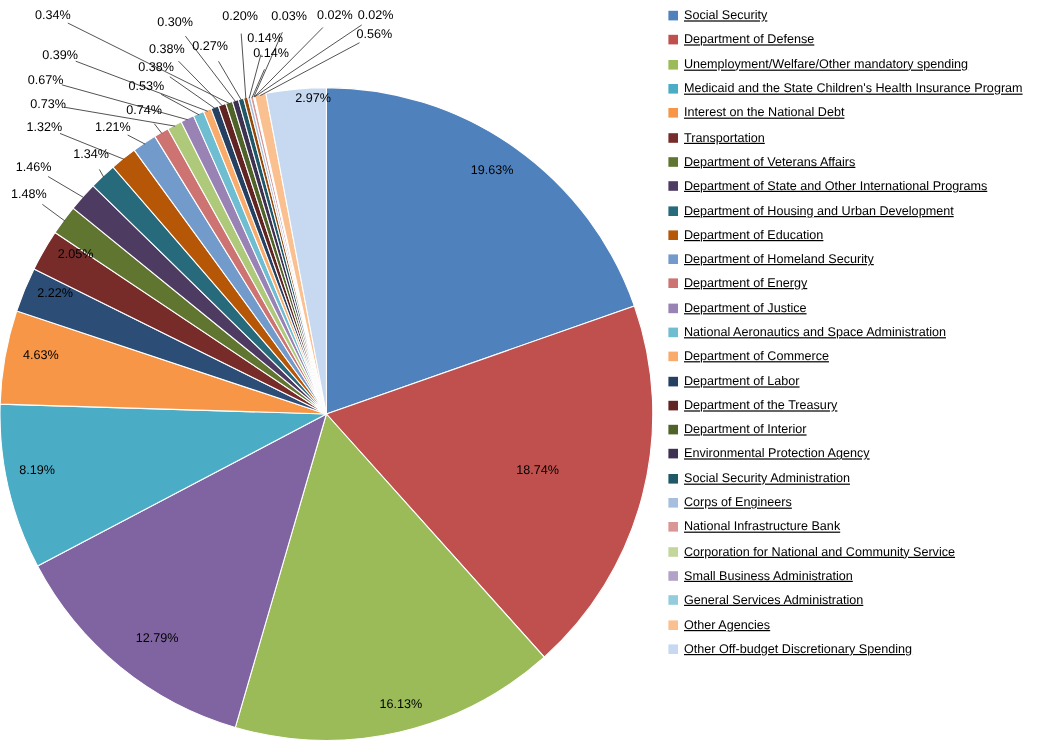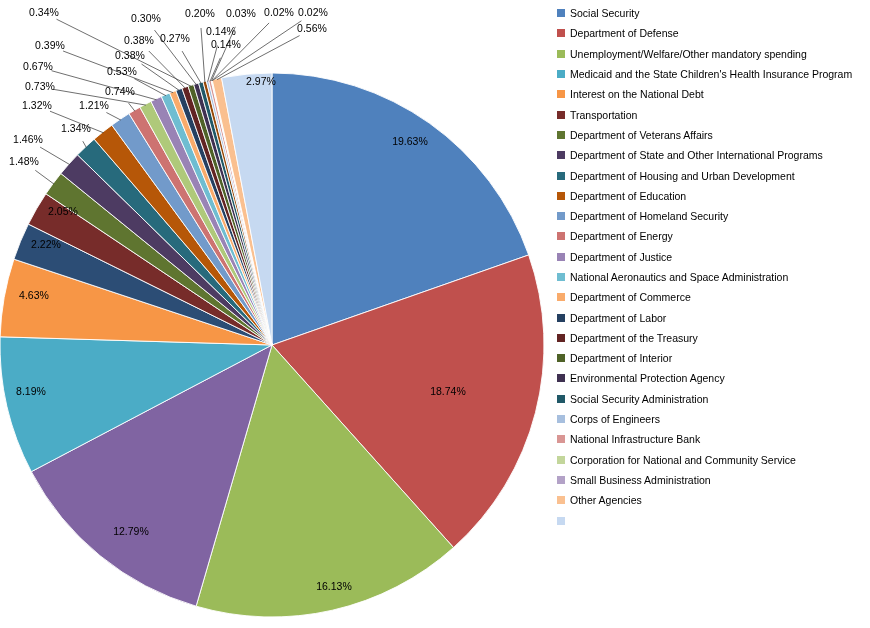--- a/index.html
+++ b/index.html
@@ -29,20 +29,21 @@
     position: absolute;
     left: 557px;
     top: 3px;
     width: 312px;
   }
   .legend-item {
     display: flex;
     align-items: center;
     height: 20.3px;
     cursor: default;
+    text-decoration: underline;
   }
   .legend-swatch {
     width: 8px;
     height: 8px;
     flex: 0 0 8px;
     margin-right: 5px;
   }
   .legend-label {
     font-size: 10.5px;
     color: #000000;
@@ -230,20 +231,25 @@
       </div>
       <div class="legend-item">
         <span class="legend-swatch" style="background: rgb(195, 214, 155);"></span>
         <span class="legend-label">Corporation for National and Community Service</span>
       </div>
       <div class="legend-item">
         <span class="legend-swatch" style="background: rgb(179, 162, 199);"></span>
         <span class="legend-label">Small Business Administration</span>
       </div>
       <div class="legend-item">
+        <span class="legend-swatch" style="background: rgb(147, 205, 221);"></span>
+        <span class="legend-label">General Services Administration</span>
+      </div>
+      <div class="legend-item">
         <span class="legend-swatch" style="background: rgb(250, 192, 144);"></span>
         <span class="legend-label">Other Agencies</span>
       </div>
       <div class="legend-item">
         <span class="legend-swatch" style="background: rgb(198, 217, 241);"></span>
+        <span class="legend-label">Other Off-budget Discretionary Spending</span>
       </div>
     </div>
 </div>
 
 </body></html>

